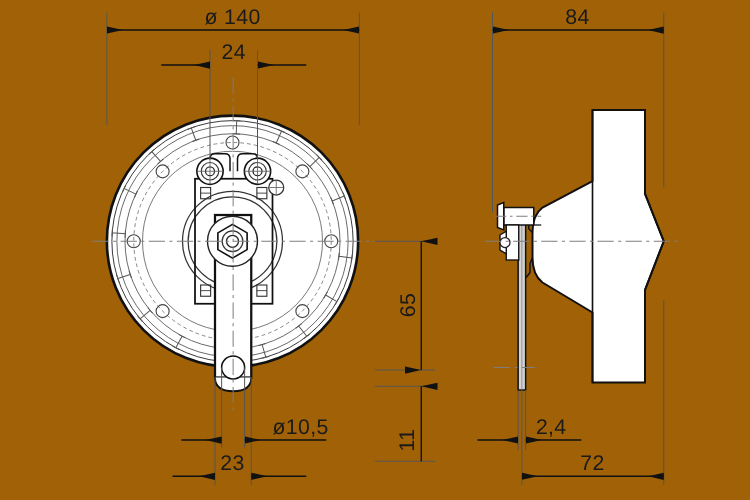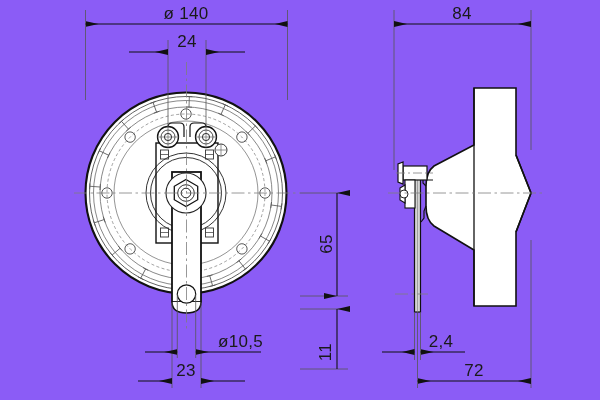--- a/index.html
+++ b/index.html
@@ -10,21 +10,21 @@
   body {
     width: 600px;
     height: 400px;
     font-family: "Liberation Sans", sans-serif;
     overflow: hidden;
   }
   #drawing-root {
     position: relative;
     width: 600px;
     height: 400px;
-    background: #8b5cf6;
+    background: #a16207;
   }
   svg.cad {
     position: absolute;
     top: 0;
     left: 0;
     width: 600px;
     height: 400px;
   }
   .dim-text {
     font-family: "Liberation Sans", sans-serif;

